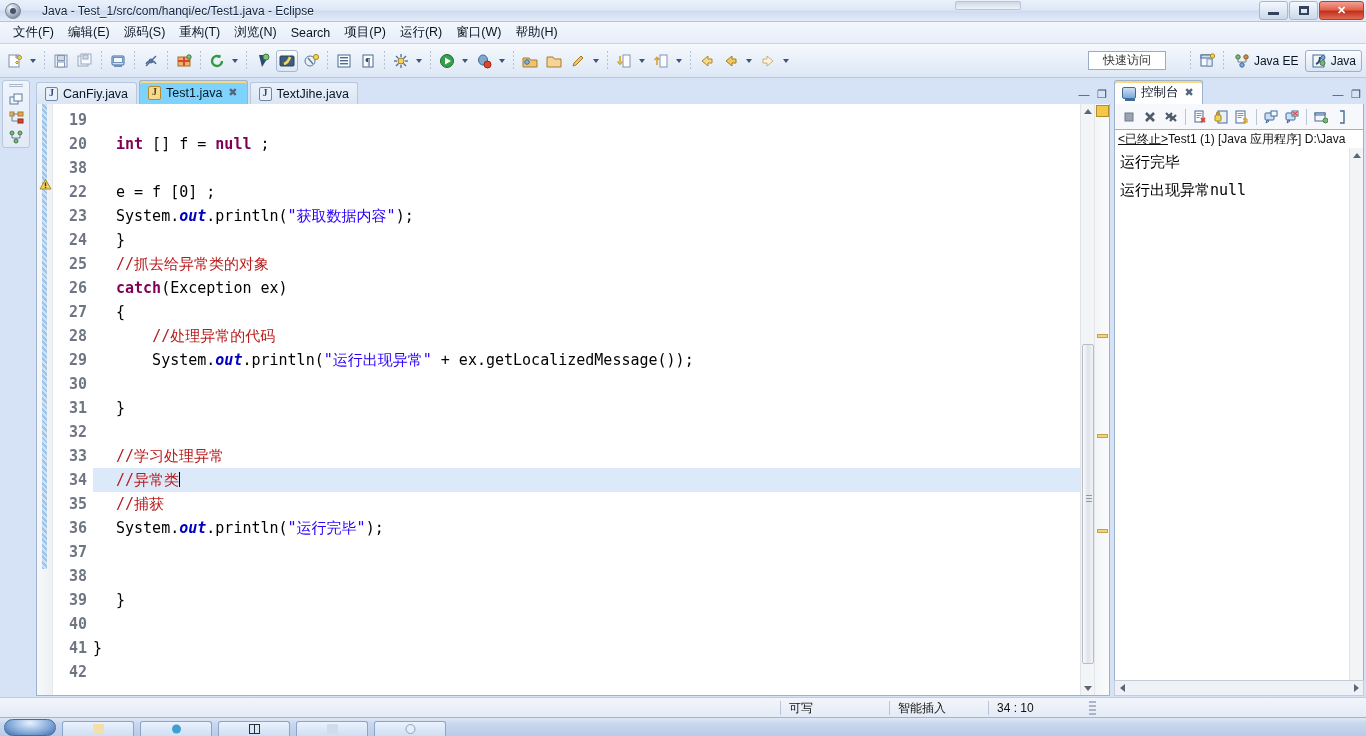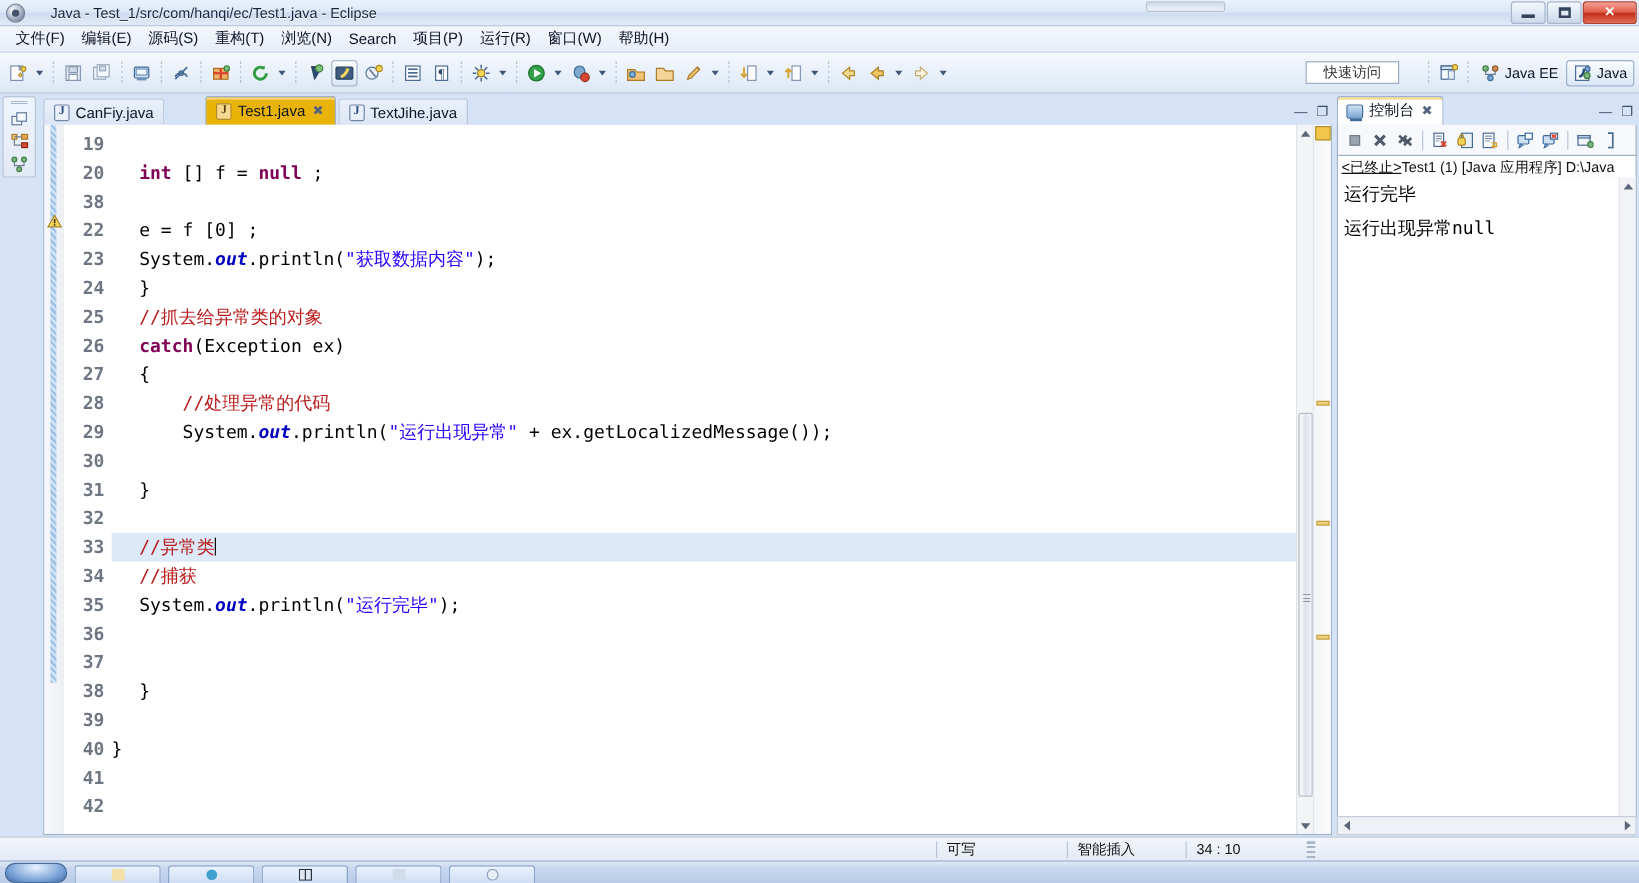--- a/index.html
+++ b/index.html
@@ -123,24 +123,23 @@
   }
   .tabrow { position: relative; height: 24px; display: flex; align-items: flex-end; }
   .etab {
     height: 22px; display: flex; align-items: center; gap: 5px;
     padding: 0 8px; font-size: 12.5px; color: #0a1424;
     border: 1px solid #b9c7db; border-bottom: none;
     border-radius: 3px 3px 0 0; margin-right: 2px;
     background: linear-gradient(to bottom, #eaf1fb, #dbe5f3);
   }
   .etab.sel {
-    background: #eab308; height: 24px;
+    background: #7dd3fc; height: 24px;
     border-color: #9fb2cb;
     box-shadow: inset 0 2px 0 #f7d884;
-    margin-left: 32px;
   }
   .jicon {
     width: 13px; height: 14px; background: #e9f0fa; border: 1px solid #6e86a8;
     border-radius: 2px; position: relative; flex: 0 0 auto;
   }
   .jicon::after {
     content: "J"; position: absolute; left: 0; right: 0; top: -1px;
     text-align: center; font-size: 10px; font-weight: bold; color: #2c4a7c;
     font-family: "Liberation Serif", serif;
   }
@@ -656,20 +655,21 @@
           <div class="cline">System.<span class="fld">out</span>.println(<span class="str">"获取数据内容"</span>);</div>
           <div class="cline">}</div>
           <div class="cline"><span class="cmt">//抓去给异常类的对象</span></div>
           <div class="cline"><span class="kwf">catch</span>(Exception ex)</div>
           <div class="cline">{</div>
           <div class="cline">    <span class="cmt">//处理异常的代码</span></div>
           <div class="cline">    System.<span class="fld">out</span>.println(<span class="str">"运行出现异常"</span> + ex.getLocalizedMessage());</div>
           <div class="cline">&nbsp;</div>
           <div class="cline">}</div>
           <div class="cline">&nbsp;</div>
+          <div class="cline"><span class="cmt">//学习处理异常</span></div>
           <div class="cline hl"><span class="cmt">//异常类</span><span class="caret"></span></div>
           <div class="cline"><span class="cmt">//捕获</span></div>
           <div class="cline">System.<span class="fld">out</span>.println(<span class="str">"运行完毕"</span>);</div>
           <div class="cline">&nbsp;</div>
           <div class="cline">&nbsp;</div>
           <div class="cline">}</div>
           <div class="cline" style="padding-left: 0px;">&nbsp;</div>
           <div class="cline" style="padding-left: 0px;">}</div>
           <div class="cline" style="padding-left: 0px;">&nbsp;</div>
         </div>

